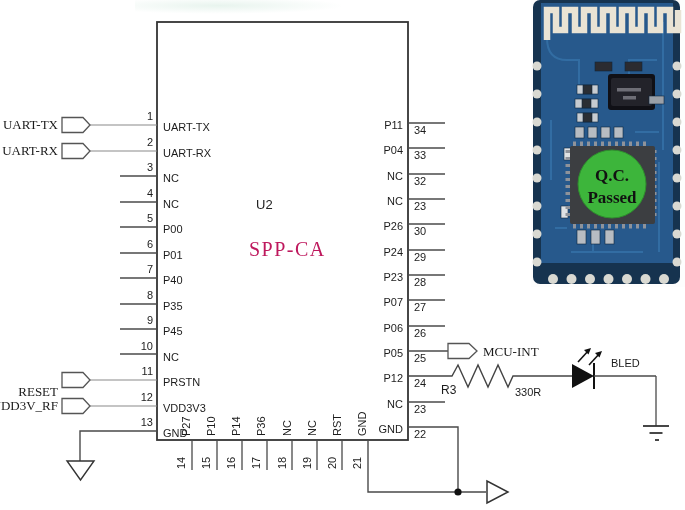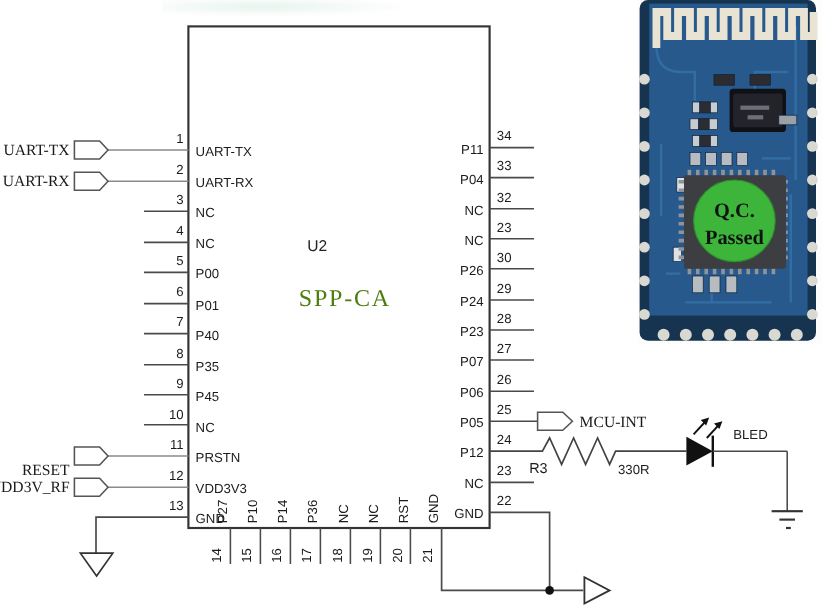--- a/index.html
+++ b/index.html
@@ -6,34 +6,34 @@
   #stage{position:relative;width:685px;height:510px;background:#ffffff;overflow:hidden;
          font-family:"Liberation Sans",sans-serif;color:#1c1c1c;}
   #schem{position:absolute;left:0;top:0;z-index:1;}
   .txt-layer{position:absolute;left:0;top:0;width:685px;height:510px;z-index:2;}
   .pin-num,.pin-name{font-size:11px;line-height:13px;color:#1c1c1c;white-space:nowrap;}
   .lpin{position:absolute;left:120px;top:calc(110px + var(--i)*25.5px);width:300px;height:28px;}
   .lpin .pin-num{position:absolute;left:0;top:0;width:33px;text-align:right;}
   .lpin .pin-name{position:absolute;left:43px;top:11px;}
   .rpin{position:absolute;left:280px;top:calc(108px + var(--i)*25.33px);width:123px;height:28px;}
   .rpin .pin-name{position:absolute;right:0;top:11px;}
-  .rpin .pin-num{position:absolute;left:134px;top:0;}
+  .rpin .pin-num{position:absolute;left:134px;top:16px;}
   .bpin{position:absolute;left:calc(192px + var(--i)*25.14px);top:0;width:0;height:0;}
   .bpin .pin-name{position:absolute;left:-12px;top:436px;transform:rotate(-90deg);transform-origin:0 0;}
   .bpin .pin-num{position:absolute;left:-17px;top:469px;transform:rotate(-90deg);transform-origin:0 0;}
   .netlabel{position:absolute;font-family:"Liberation Serif",serif;font-size:13px;color:#1a1a1a;white-space:nowrap;}
   .netlabel-left{right:627px;text-align:right;}
   #lbl-uart-tx{top:117px;}
   #lbl-uart-rx{top:143px;}
   #lbl-reset{top:372px;margin-top:12px;}
   #lbl-vdd3v-rf{top:398px;}
   #lbl-mcu-int{left:483px;top:344px;}
   #lbl-u2{position:absolute;left:256px;top:197px;font-size:13px;color:#222;}
   #lbl-part{position:absolute;left:249px;top:238px;font-family:"Liberation Serif",serif;
-            font-size:20px;letter-spacing:1.5px;color:#4d7c0f;}
+            font-size:20px;letter-spacing:1.5px;color:#be185d;}
   #lbl-r3{position:absolute;left:441px;top:383px;font-size:12px;}
   #lbl-rval{position:absolute;left:515px;top:386px;font-size:11px;}
   #lbl-bled{position:absolute;left:611px;top:357px;font-size:11px;}
   #smudge{position:absolute;left:135px;top:0;width:210px;height:14px;z-index:0;
           background:radial-gradient(ellipse at 40% 40%, #e8f4ee 0%, rgba(255,255,255,0) 70%);}
   #photo{position:absolute;left:531px;top:0;z-index:1;}
 </style>
 </head>
 <body>
 

